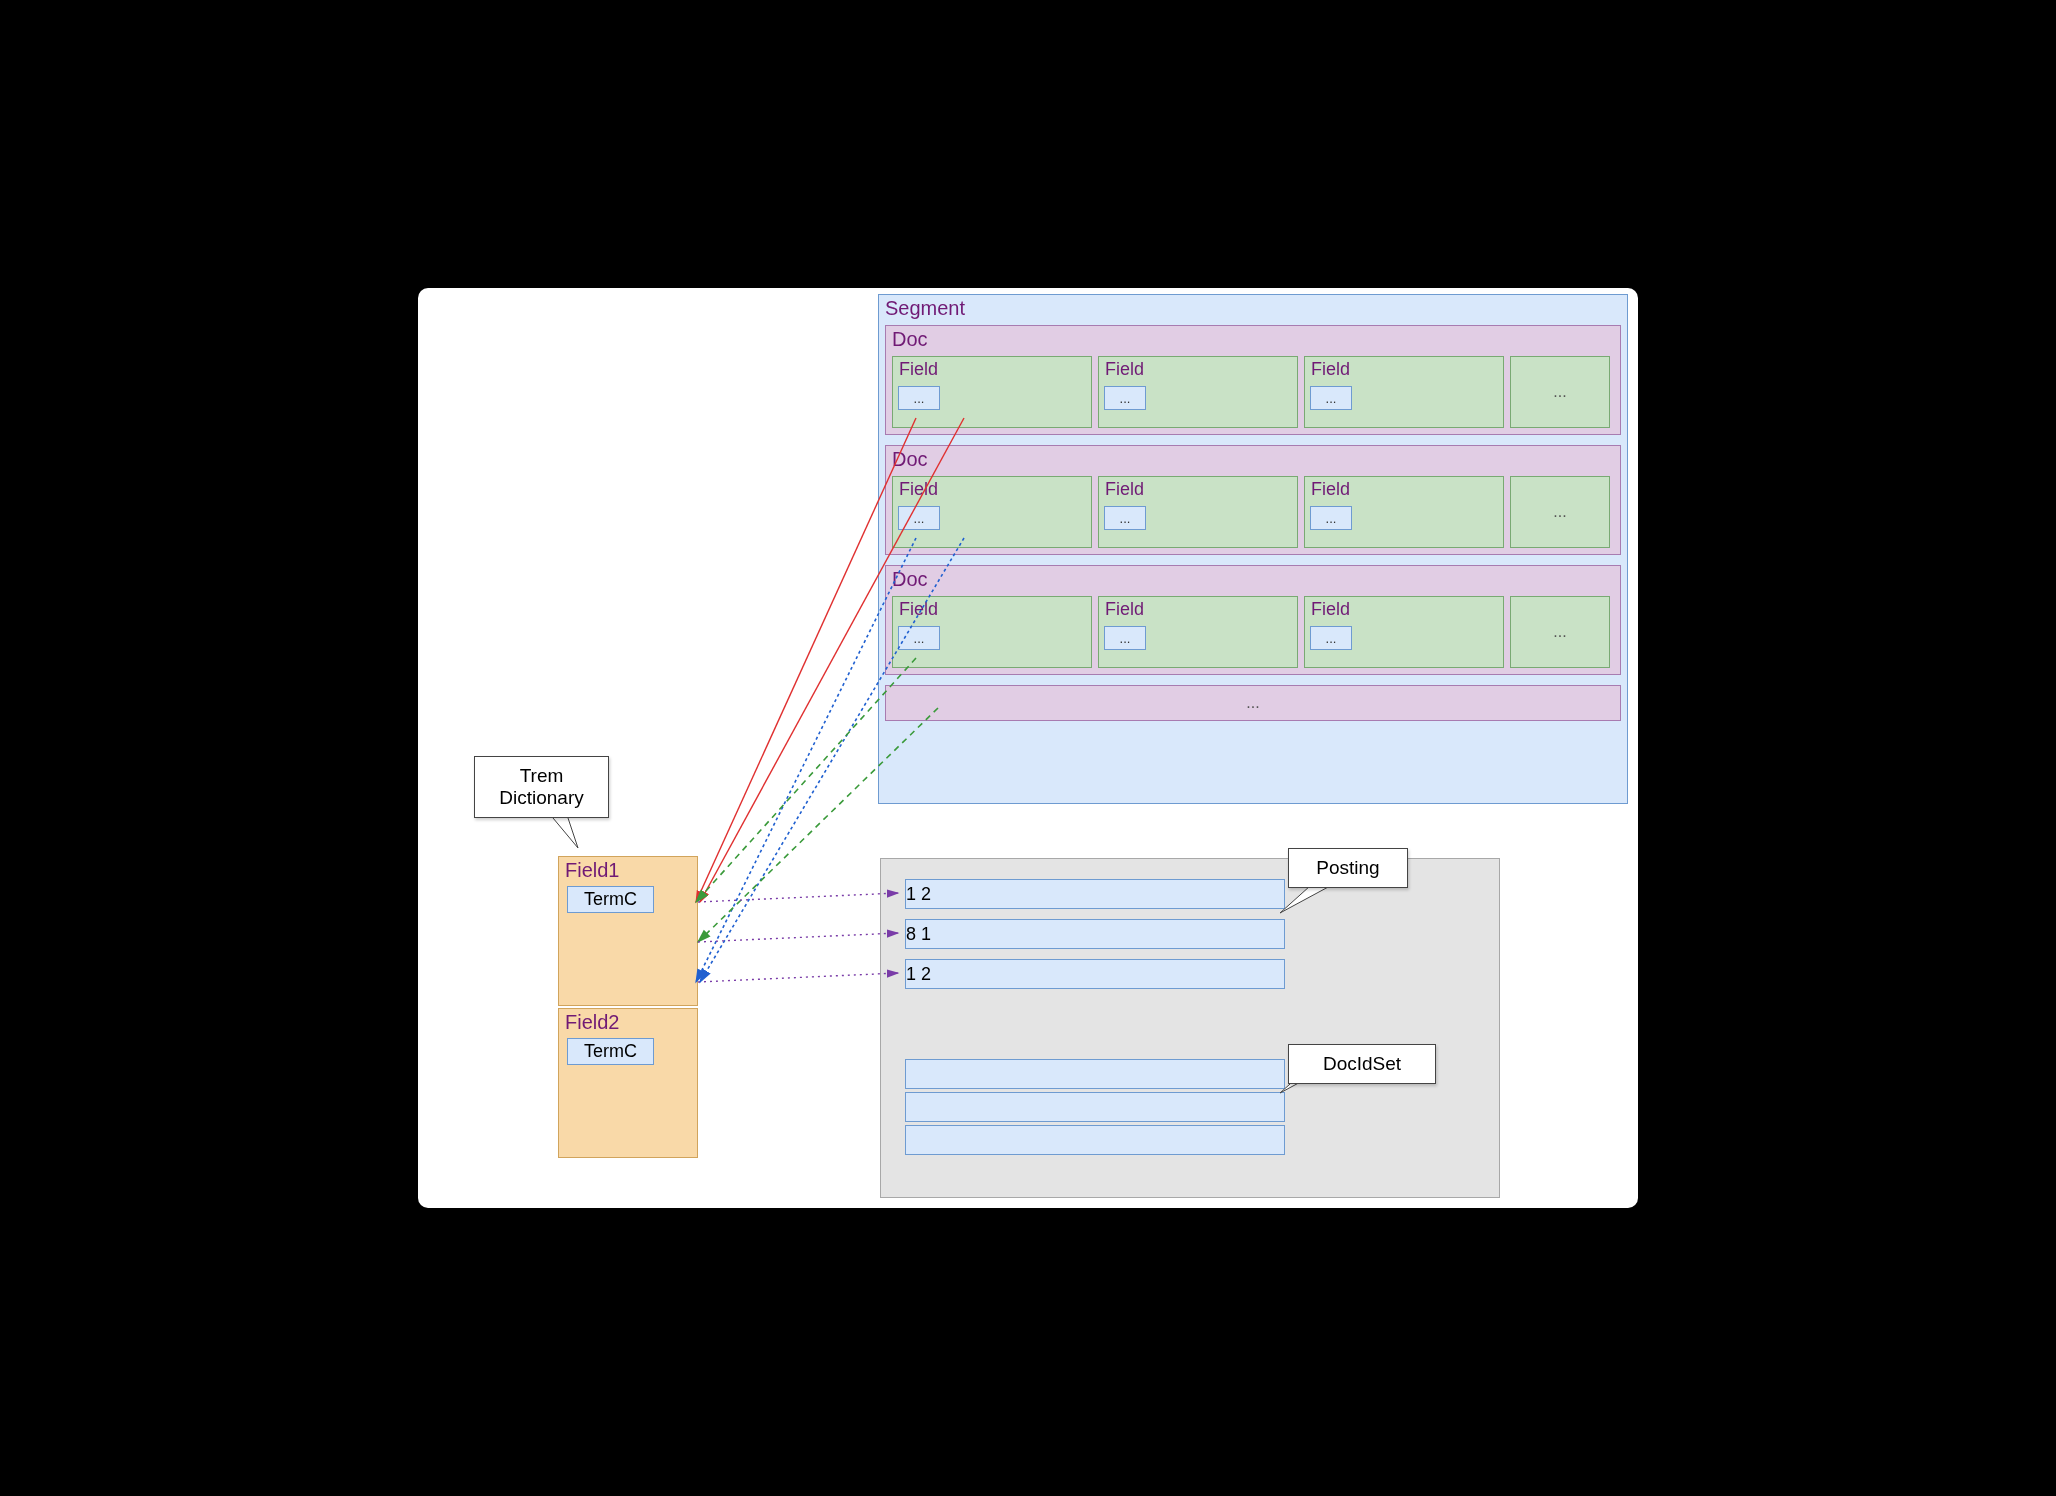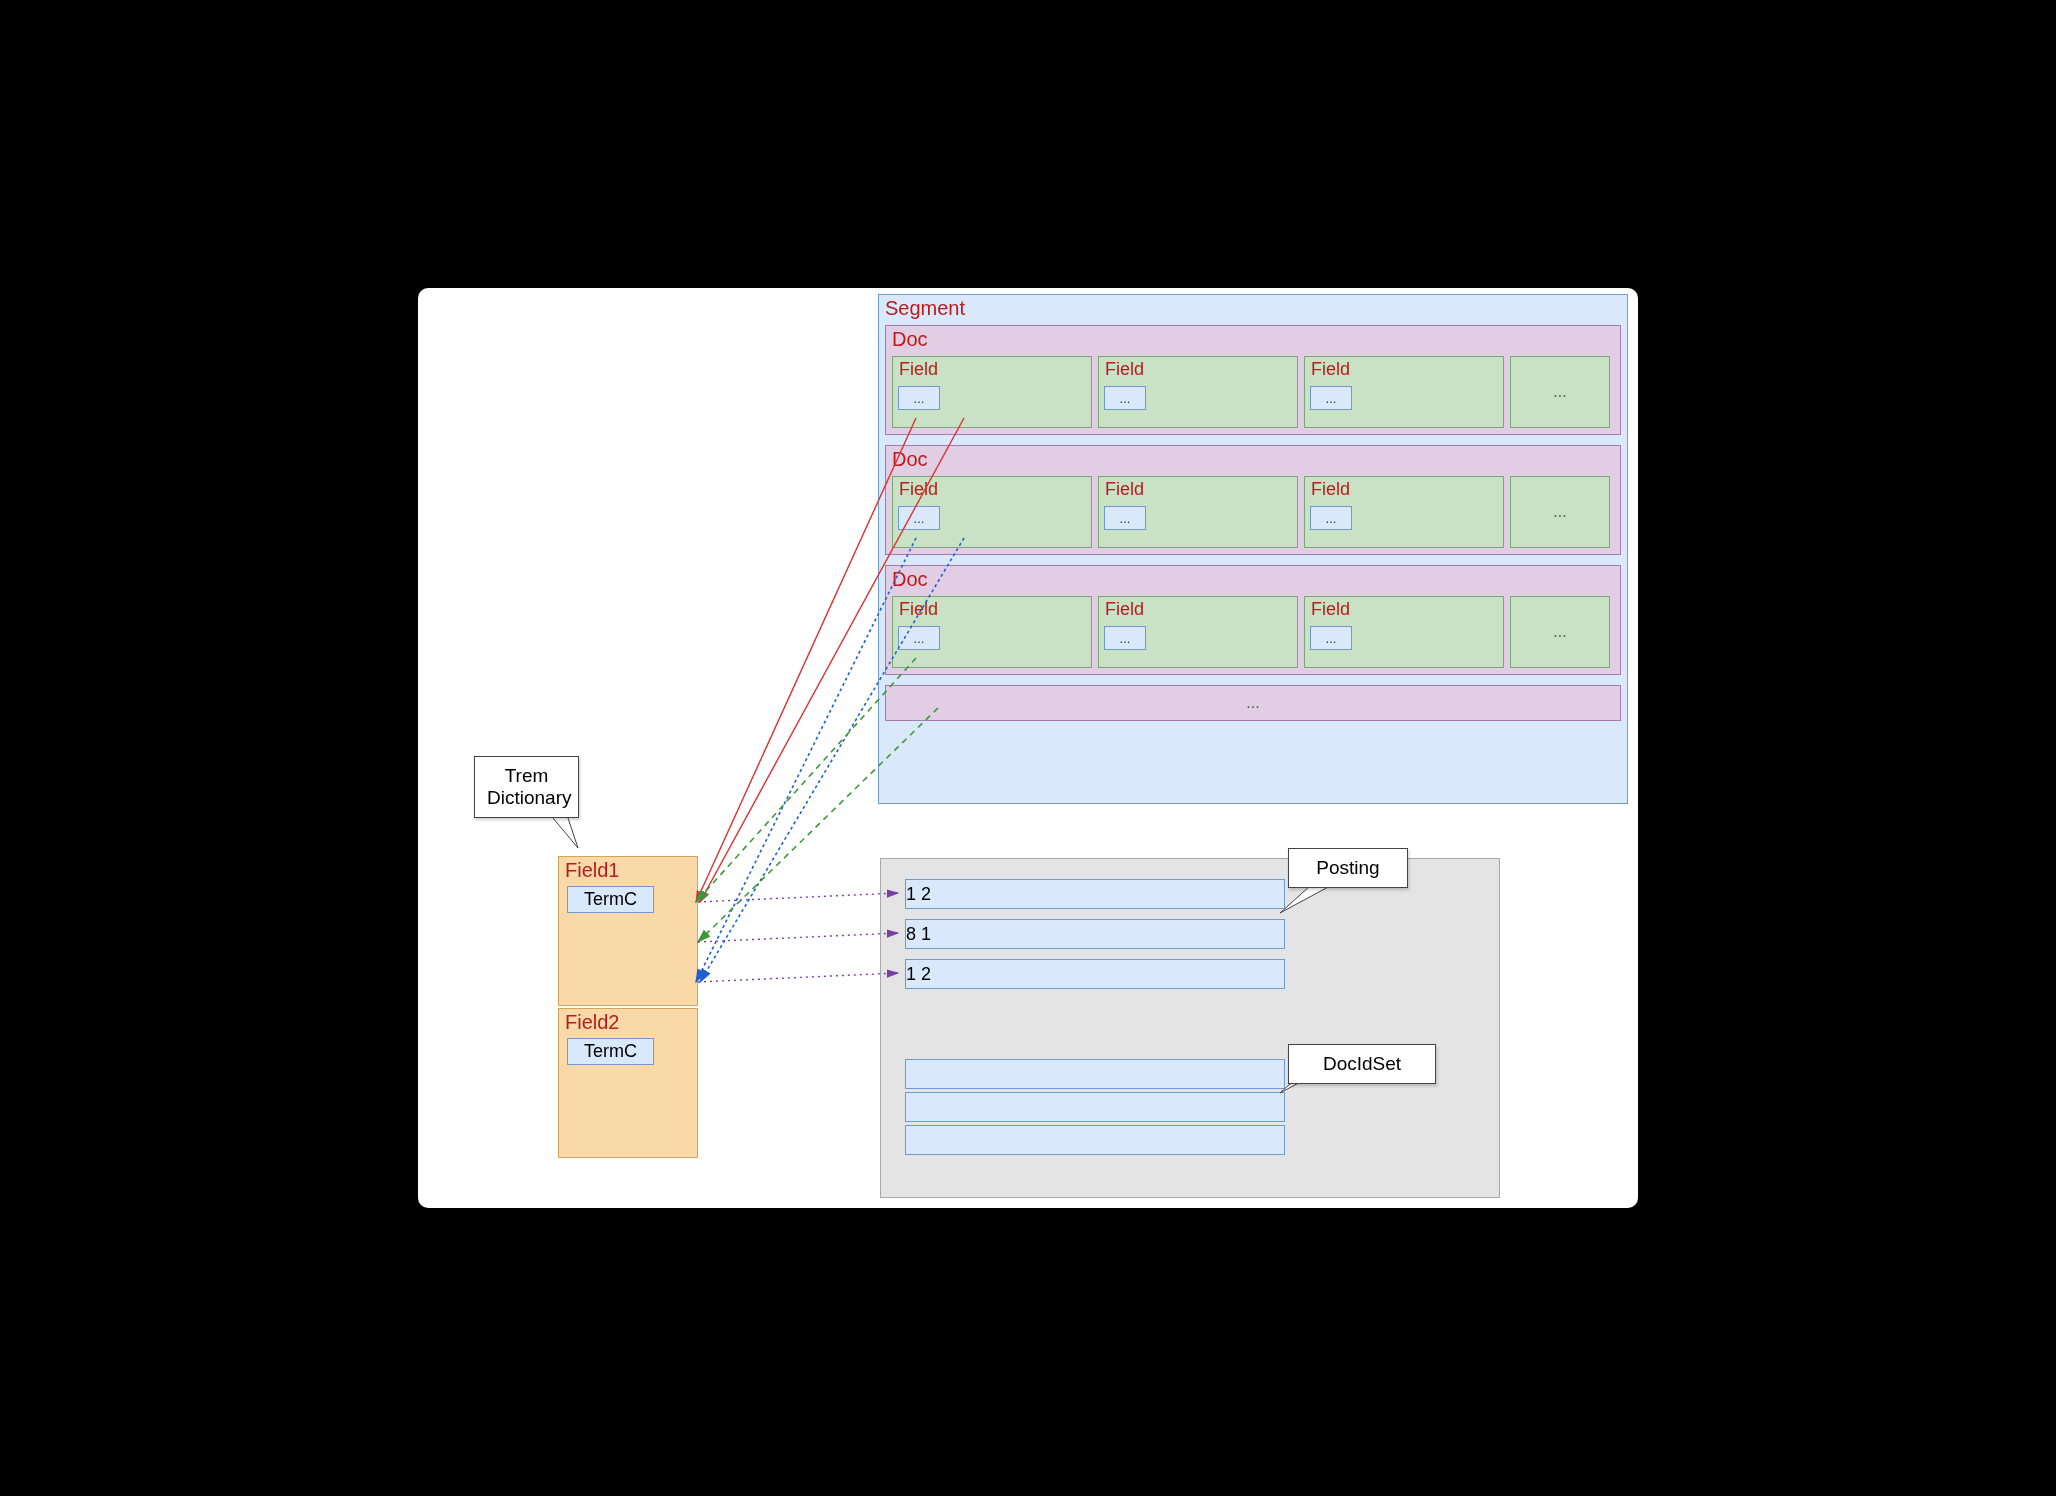--- a/index.html
+++ b/index.html
@@ -19,21 +19,21 @@
     background: #fff;
     border-radius: 10px;
   }
   .box {
     position: absolute;
     border: 1px solid;
   }
   .lbl {
     padding: 2px 6px;
     font-size: 20px;
-    color: #b91c1c;
+    color: #701a75;
   }
   .segment {
     background: #d9e8fb;
     border-color: #6e9bd1;
   }
   .doc {
     background: #e1cde4;
     border-color: #a87bb0;
     position: absolute;
     left: 6px;
@@ -211,21 +211,21 @@
       <div class="box field" style="left:624px; top:30px; width:100px; height:72px; display:flex;align-items:center;justify-content:center;">
         <span class="dots">...</span>
       </div>
     </div>
 
     <div class="box doc" style="top:390px; height:36px; display:flex;align-items:center;justify-content:center;">
       <span class="dots">...</span>
     </div>
   </div>
 
-  <div class="callout" style="left:56px; top:468px; width:105px; white-space:pre-line;">Trem
+  <div class="callout" style="left:56px; top:468px; width:135px; white-space:pre-line;">Trem
 Dictionary</div>
   <svg class="lines" style="z-index:19;">
     <polygon points="130,524 160,560 148,524" fill="#fff" stroke="#444"></polygon>
   </svg>
 
   <div class="box dictfield" style="left:140px; top:568px; width:140px; height:150px;">
     <div class="lbl">Field1</div>
     <span class="box dterm">TermA</span>
     <span class="box dterm">TermB</span>
     <span class="box dterm">TermC</span>

